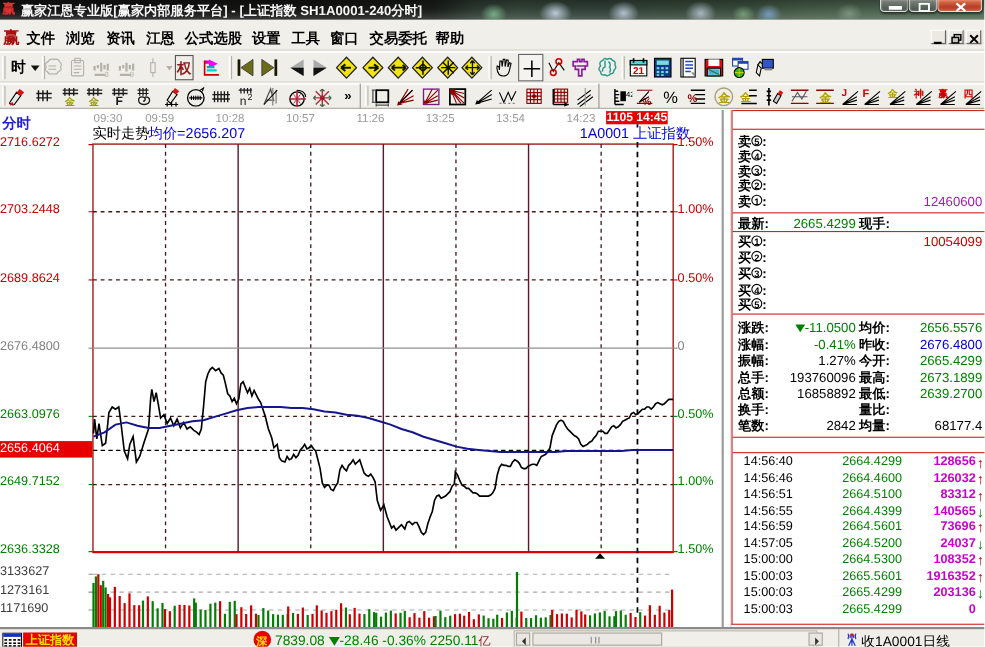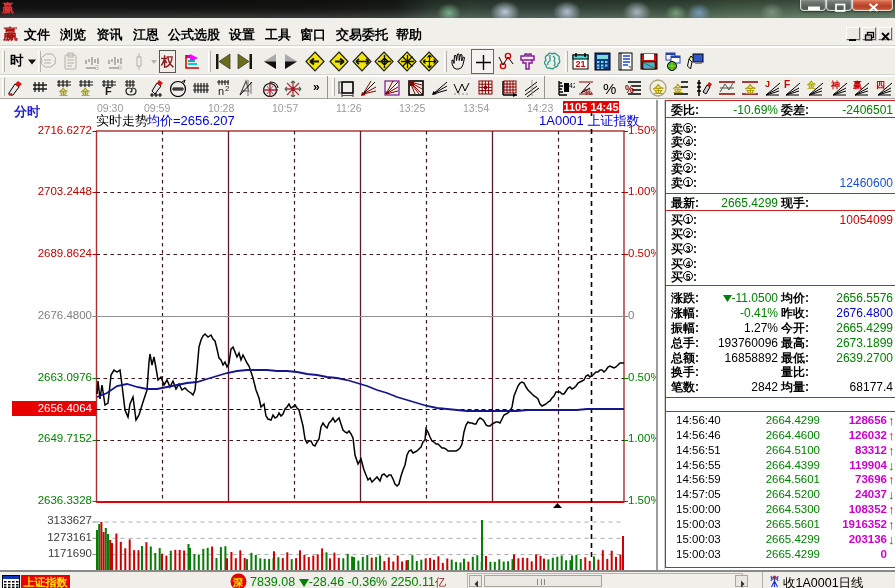--- a/index.html
+++ b/index.html
@@ -14,23 +14,23 @@
 linear-gradient(180deg, rgba(0,0,0,0.3) 0%, rgba(0,0,0,0.05) 45%, rgba(255,255,255,0.06) 70%, rgba(255,255,255,0.16) 100%),
 linear-gradient(90deg,#131313 0px,#151514 300px,#1a1d19 395px,#2c3a30 430px,#354639 470px,#31413a 540px,#364839 610px,#3a4e3e 680px,#465c47 730px,#4c6450 800px,#4f6852 895px)}
 .wbtn{position:absolute;top:0;height:11px;border:1px solid rgba(235,240,235,0.85);border-top:none;border-radius:0 0 4px 4px;box-shadow:0 1px 2px rgba(0,0,0,0.5), inset 0 0 2px rgba(255,255,255,0.4)}
 .mb{position:absolute;left:0;top:18px;width:895px;height:28px;background:#f0efe9;border-bottom:1px solid #d5d2ca}
 .mi{position:absolute;top:8px;font-size:13px;color:#000;font-weight:bold}
 .mdib{position:absolute;top:9px;width:14px;height:13px;background:#ece9e2;border:1px solid #fff;border-right-color:#6a6a6a;border-bottom-color:#6a6a6a;box-shadow:1px 1px 0 #00000022}
 .tbar1{position:absolute;left:0;top:47px;width:895px;height:28px;background:#efeee8;border-top:1px solid #fff;border-bottom:1px solid #d8d5cd}
 .tbar2{position:absolute;left:0;top:76px;width:895px;height:23px;background:#efeee8;border-top:1px solid #fff;border-bottom:1px solid #a8a59d}
 .grip{position:absolute;width:3px;border-left:1px solid #fff;border-right:1px solid #b5b2aa}
 .ti{position:absolute}
-.chart{position:absolute;left:12px;top:99px;width:660px;height:473px;background:#fff}
+.chart{position:absolute;left:0;top:99px;width:660px;height:473px;background:#fff}
 .tl{position:absolute;top:3px;font-size:10.5px;color:#9a9a9a}
-.yl{position:absolute;left:0;width:80px;text-align:right;font-size:11.5px}
+.yl{position:absolute;left:0;width:80px;font-size:11.5px}
 .pl{position:absolute;left:616px;font-size:11.5px}
 .hdr{position:absolute;left:0px;top:13px;width:660px;height:17px;font-size:13px}
 .split{position:absolute;left:656px;top:100px;width:9px;height:470px;background:#fff;border-left:2px solid #9c9c9c;border-right:1px solid #d0cec8}
 .rp{position:absolute;left:665px;top:100px;width:230px;height:468px;background:#fff;border-left:1px solid #cc2222;border-bottom:1px solid #cc2222;font-size:12px}
 .rline{position:absolute;left:0;width:230px;height:0;border-top:1px solid #cc2222}
 .prow{position:absolute;left:0;width:230px;height:14px;line-height:14px;white-space:nowrap}
 .plab{position:absolute;left:5px;color:#000;font-weight:bold}
 .pv1{position:absolute;left:30px;width:82px;text-align:right}
 .plab2{position:absolute;left:115px;color:#000;font-weight:bold}
 .pv2{position:absolute;left:120px;width:107px;text-align:right}
@@ -39,20 +39,21 @@
 .tpr{position:absolute;left:60px;width:90px;text-align:right;color:#008000}
 .tvol{position:absolute;left:130px;width:87px;text-align:right;color:#cc00cc;font-weight:bold}
 .tarr{position:absolute;left:218px;font-weight:bold;font-size:13px}
 .cd{display:inline-block;width:10px;height:10px;line-height:10px;border:1px solid #000;border-radius:50%;font-size:8.5px;text-align:center;vertical-align:1px}
 .sb{position:absolute;left:0;top:570px;width:895px;height:18px;background:#efeee8;border-top:2px solid #8a8a8a}
 .dn{display:inline-block;width:0;height:0;border-left:5px solid transparent;border-right:5px solid transparent;border-top:8px solid #008000;vertical-align:-1px}
 </style></head><body>
 
 <div class="tb">
 <div style="position:absolute;left:2px;top:2px;width:13px;height:13px;color:#e03030;font-size:12px;font-weight:bold;line-height:13px">赢</div>
+<div style="position:absolute;left:19px;top:2px;font-size:12px;color:#f5f5f5;white-space:nowrap;font-weight:bold">赢家江恩专业版[赢家内部服务平台] - [上证指数  SH1A0001-240分时]</div>
 <div class="wbtn" style="left:800px;width:26px;background:linear-gradient(#7b837b,#49534a)"><svg width="26" height="11">
         <rect x="7" y="3.5" width="12" height="3.4" rx="0.5" fill="#fff"></rect>
       </svg></div>
 <div class="wbtn" style="left:826px;width:26px;background:linear-gradient(#7b837b,#49534a)"><svg width="26" height="11">
         <rect x="9" y="1.5" width="8.5" height="6.5" fill="none" stroke="#fff" stroke-width="1.7"></rect>
       </svg></div>
 <div class="wbtn" style="left:852px;width:41px;background:linear-gradient(#e1764f,#b6402a 60%,#c6542f)"><svg width="41" height="11">
         <path d="M16.5 1 l8 7 M24.5 1 l-8 7" stroke="#fff" stroke-width="2"></path>
       </svg></div>
 </div>
@@ -615,41 +616,35 @@
 </div>
 <div class="split"></div>
 <div class="rp">
     <div class="rline" style="top:0px"></div>
     <div class="rline" style="top:17px"></div>
     <div class="rline" style="top:93px"></div>
     <div class="rline" style="top:110px"></div>
     <div class="rline" style="top:185px"></div>
     <div class="rline" style="top:297px"></div>
     <div class="rline" style="top:311px"></div>
-    <div class="prow" style="top:3px">
-      <span class="plab">委比:</span>
-      <span class="pv1" style="color:#008000">-10.69%</span>
-      <span class="plab2">委差:</span>
-      <span class="pv2" style="color:#008000">-2406501</span>
-    </div>
     <div class="prow" style="top:21.5px">
       <span class="plab">卖<span class="cd">5</span>:</span>
     </div>
     <div class="prow" style="top:35px">
       <span class="plab">卖<span class="cd">4</span>:</span>
     </div>
     <div class="prow" style="top:48.5px">
       <span class="plab">卖<span class="cd">3</span>:</span>
     </div>
     <div class="prow" style="top:62px">
       <span class="plab">卖<span class="cd">2</span>:</span>
     </div>
     <div class="prow" style="top:75.5px">
       <span class="plab">卖<span class="cd">1</span>:</span>
-      <span class="pv2" style="color:#1d4ed8">12460600</span>
+      <span class="pv2" style="color:#a21caf">12460600</span>
     </div>
     <div class="prow" style="top:96px">
       <span class="plab">最新:</span>
       <span class="pv1" style="color:#008000">2665.4299</span>
       <span class="plab2">现手:</span>
     </div>
     <div class="prow" style="top:112.5px">
       <span class="plab">买<span class="cd">1</span>:</span>
       <span class="pv2" style="color:#cc0000">10054099</span>
     </div>
@@ -723,21 +718,21 @@
     </div>
     <div class="trow" style="top:342.6px">
       <span class="ttime">14:56:51</span>
       <span class="tpr">2664.5100</span>
       <span class="tvol">83312</span>
       <span class="tarr"><span style="color:#cc0000">↑</span></span>
     </div>
     <div class="trow" style="top:357.5px">
       <span class="ttime">14:56:55</span>
       <span class="tpr">2664.4399</span>
-      <span class="tvol">119904</span>
+      <span class="tvol">140565</span>
       <span class="tarr"><span style="color:#008000">↓</span></span>
     </div>
     <div class="trow" style="top:372.4px">
       <span class="ttime">14:56:59</span>
       <span class="tpr">2664.5601</span>
       <span class="tvol">73696</span>
       <span class="tarr"><span style="color:#cc0000">↑</span></span>
     </div>
     <div class="trow" style="top:387.3px">
       <span class="ttime">14:57:05</span>

